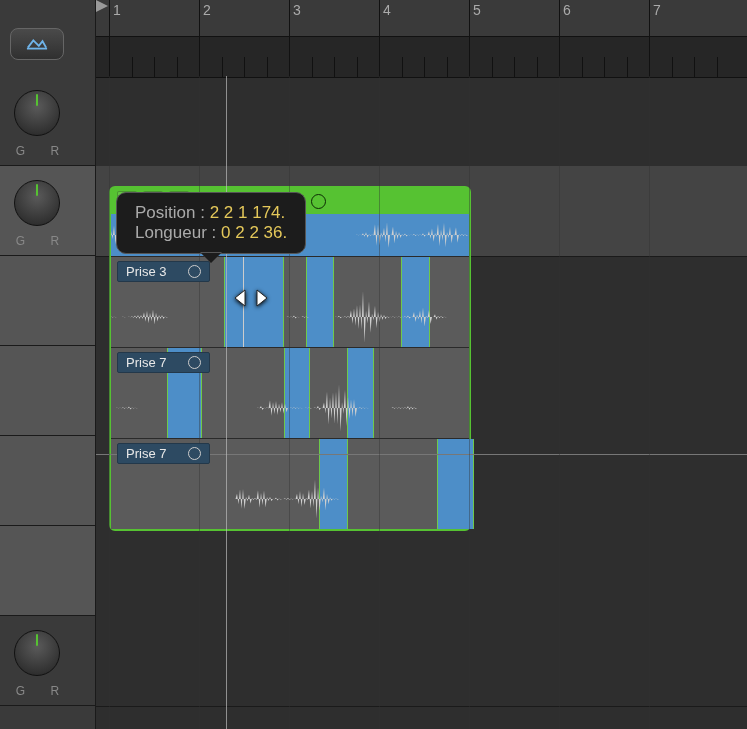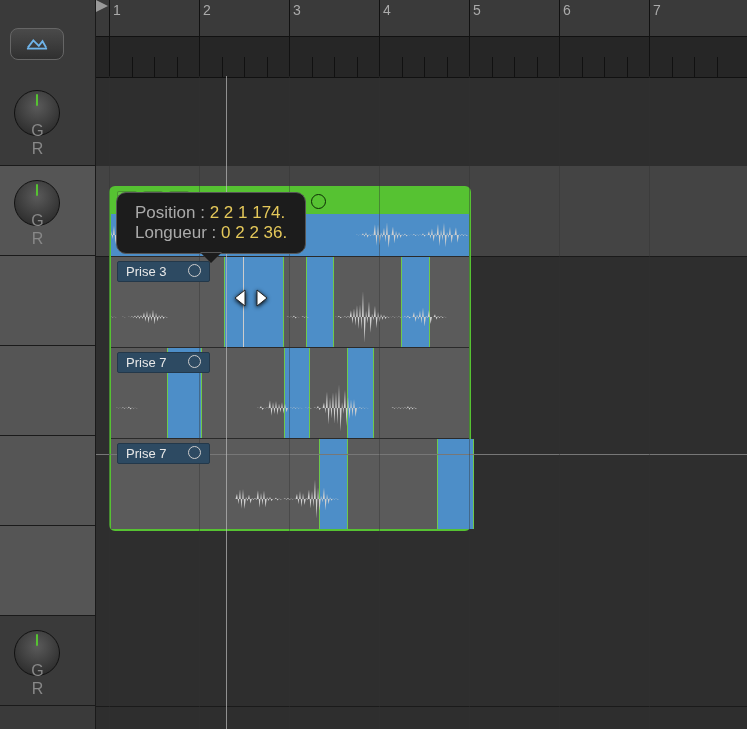--- a/index.html
+++ b/index.html
@@ -21,21 +21,21 @@
 
   
   .left-col{position:absolute;left:0;top:0;width:95px;height:729px;background:var(--bg);border-right:1px solid #1a1a1a;}
   .corner-btn{position:absolute;left:10px;top:28px;width:54px;height:32px;border-radius:8px;border:1px solid #666;background:linear-gradient(#4a4a4a,#303030);box-sizing:border-box;display:flex;align-items:center;justify-content:center;}
   .corner-btn svg{width:22px;height:16px;}
   .track-header{position:absolute;left:0;width:95px;height:90px;box-sizing:border-box;border-bottom:1px solid var(--track-border);}
   .track-header.sel{background:#555;}
   .knob-wrap{position:absolute;left:9px;top:14px;width:56px;height:68px;}
   .knob{position:relative;width:44px;height:44px;margin:0 auto;border-radius:50%;background:radial-gradient(circle at 50% 35%,#5a5a5a,#222);border:1px solid #111;}
   .knob:after{content:"";position:absolute;left:calc(50% - 1px);top:3px;width:2px;height:12px;background:var(--green);border-radius:1px;}
-  .gr{position:absolute;bottom:0;left:0;width:56px;text-align:center;font-size:16px;color:#888;letter-spacing:11px;padding-left:6px;}
+  .gr{position:absolute;bottom:0;left:0;width:56px;text-align:center;font-size:12px;color:#888;letter-spacing:11px;padding-left:6px;}
 
   
   .main{position:absolute;left:96px;top:0;right:0;bottom:0;background:var(--bg-dark);}
   .timeline-hdr{position:absolute;left:0;right:0;top:0;height:76px;}
   .ruler-top{position:relative;height:36px;border-bottom:1px solid #111;background:var(--bg);}
   .ruler-bottom{position:relative;height:40px;background:var(--bg-darker);border-bottom:1px solid #111;}
   .tick-major{position:absolute;top:0;width:1px;height:36px;background:#111;}
   .tick-num{position:absolute;top:2px;font-size:14px;color:var(--ruler-text);}
   .tick-minor{position:absolute;top:20px;width:1px;height:20px;background:#111;}
   .grid-line{position:absolute;top:76px;bottom:0;width:1px;background:#333;opacity:.4;}
@@ -49,21 +49,21 @@
 
   
   .region{position:absolute;border:2px solid var(--green);border-radius:6px;background:#3e3e3e;overflow:visible;box-sizing:border-box;}
   .region-hdr{height:26px;background:var(--green);display:flex;align-items:center;gap:6px;padding:0 6px;color:#0c2b04;font-size:14px;}
   .hdr-ico{width:18px;height:18px;display:flex;align-items:center;justify-content:center;border:1px solid rgba(0,0,0,.25);border-radius:2px;background:rgba(255,255,255,.08);font-size:11px;font-weight:bold;color:#0c2b04;}
   .hdr-title{white-space:nowrap;font-weight:500;color:#0d2a05;}
   .hdr-circle{width:13px;height:13px;border:1.5px solid #0c2b04;border-radius:50%;margin-left:4px;}
 
   .lane-svg{display:block;background:var(--blue);}  
   .take{position:relative;height:90px;border-top:1px solid #2a2a2a;}
-  .take-label{position:absolute;left:6px;top:4px;background:#2d4a62;color:#e8e8e8;font-size:13px;padding:2px 8px;border-radius:2px;display:flex;align-items:flex-start;gap:22px;z-index:3;border:1px solid #23384a;}
+  .take-label{position:absolute;left:6px;top:4px;background:#2d4a62;color:#e8e8e8;font-size:13px;padding:2px 8px;border-radius:2px;display:flex;align-items:center;gap:22px;z-index:3;border:1px solid #23384a;}
   .take-label .circ{width:11px;height:11px;border:1.5px solid #ccc;border-radius:50%;}
   .take-body{position:absolute;left:0;right:0;top:0;bottom:0;}
   .take-slice{position:absolute;top:0;bottom:0;background:var(--blue);}
   .take-slice.dim{background:#5b5b5b;}
   .take-sep{position:absolute;top:0;bottom:0;width:1px;background:#6ec94a;}
   .wave-svg{position:absolute;left:0;top:35px;right:0;height:50px;pointer-events:none;}
   .drag-cursor{position:absolute;width:32px;height:26px;display:flex;align-items:center;justify-content:center;pointer-events:none;z-index:5;}
   .drag-cursor svg{filter:drop-shadow(0 1px 2px #000);}
   .playhead{position:absolute;top:0;bottom:0;width:1px;background:#bbb;z-index:4;opacity:.7;}
   .edit-line{position:absolute;top:0;bottom:0;width:1px;background:#ccc;z-index:3;}

